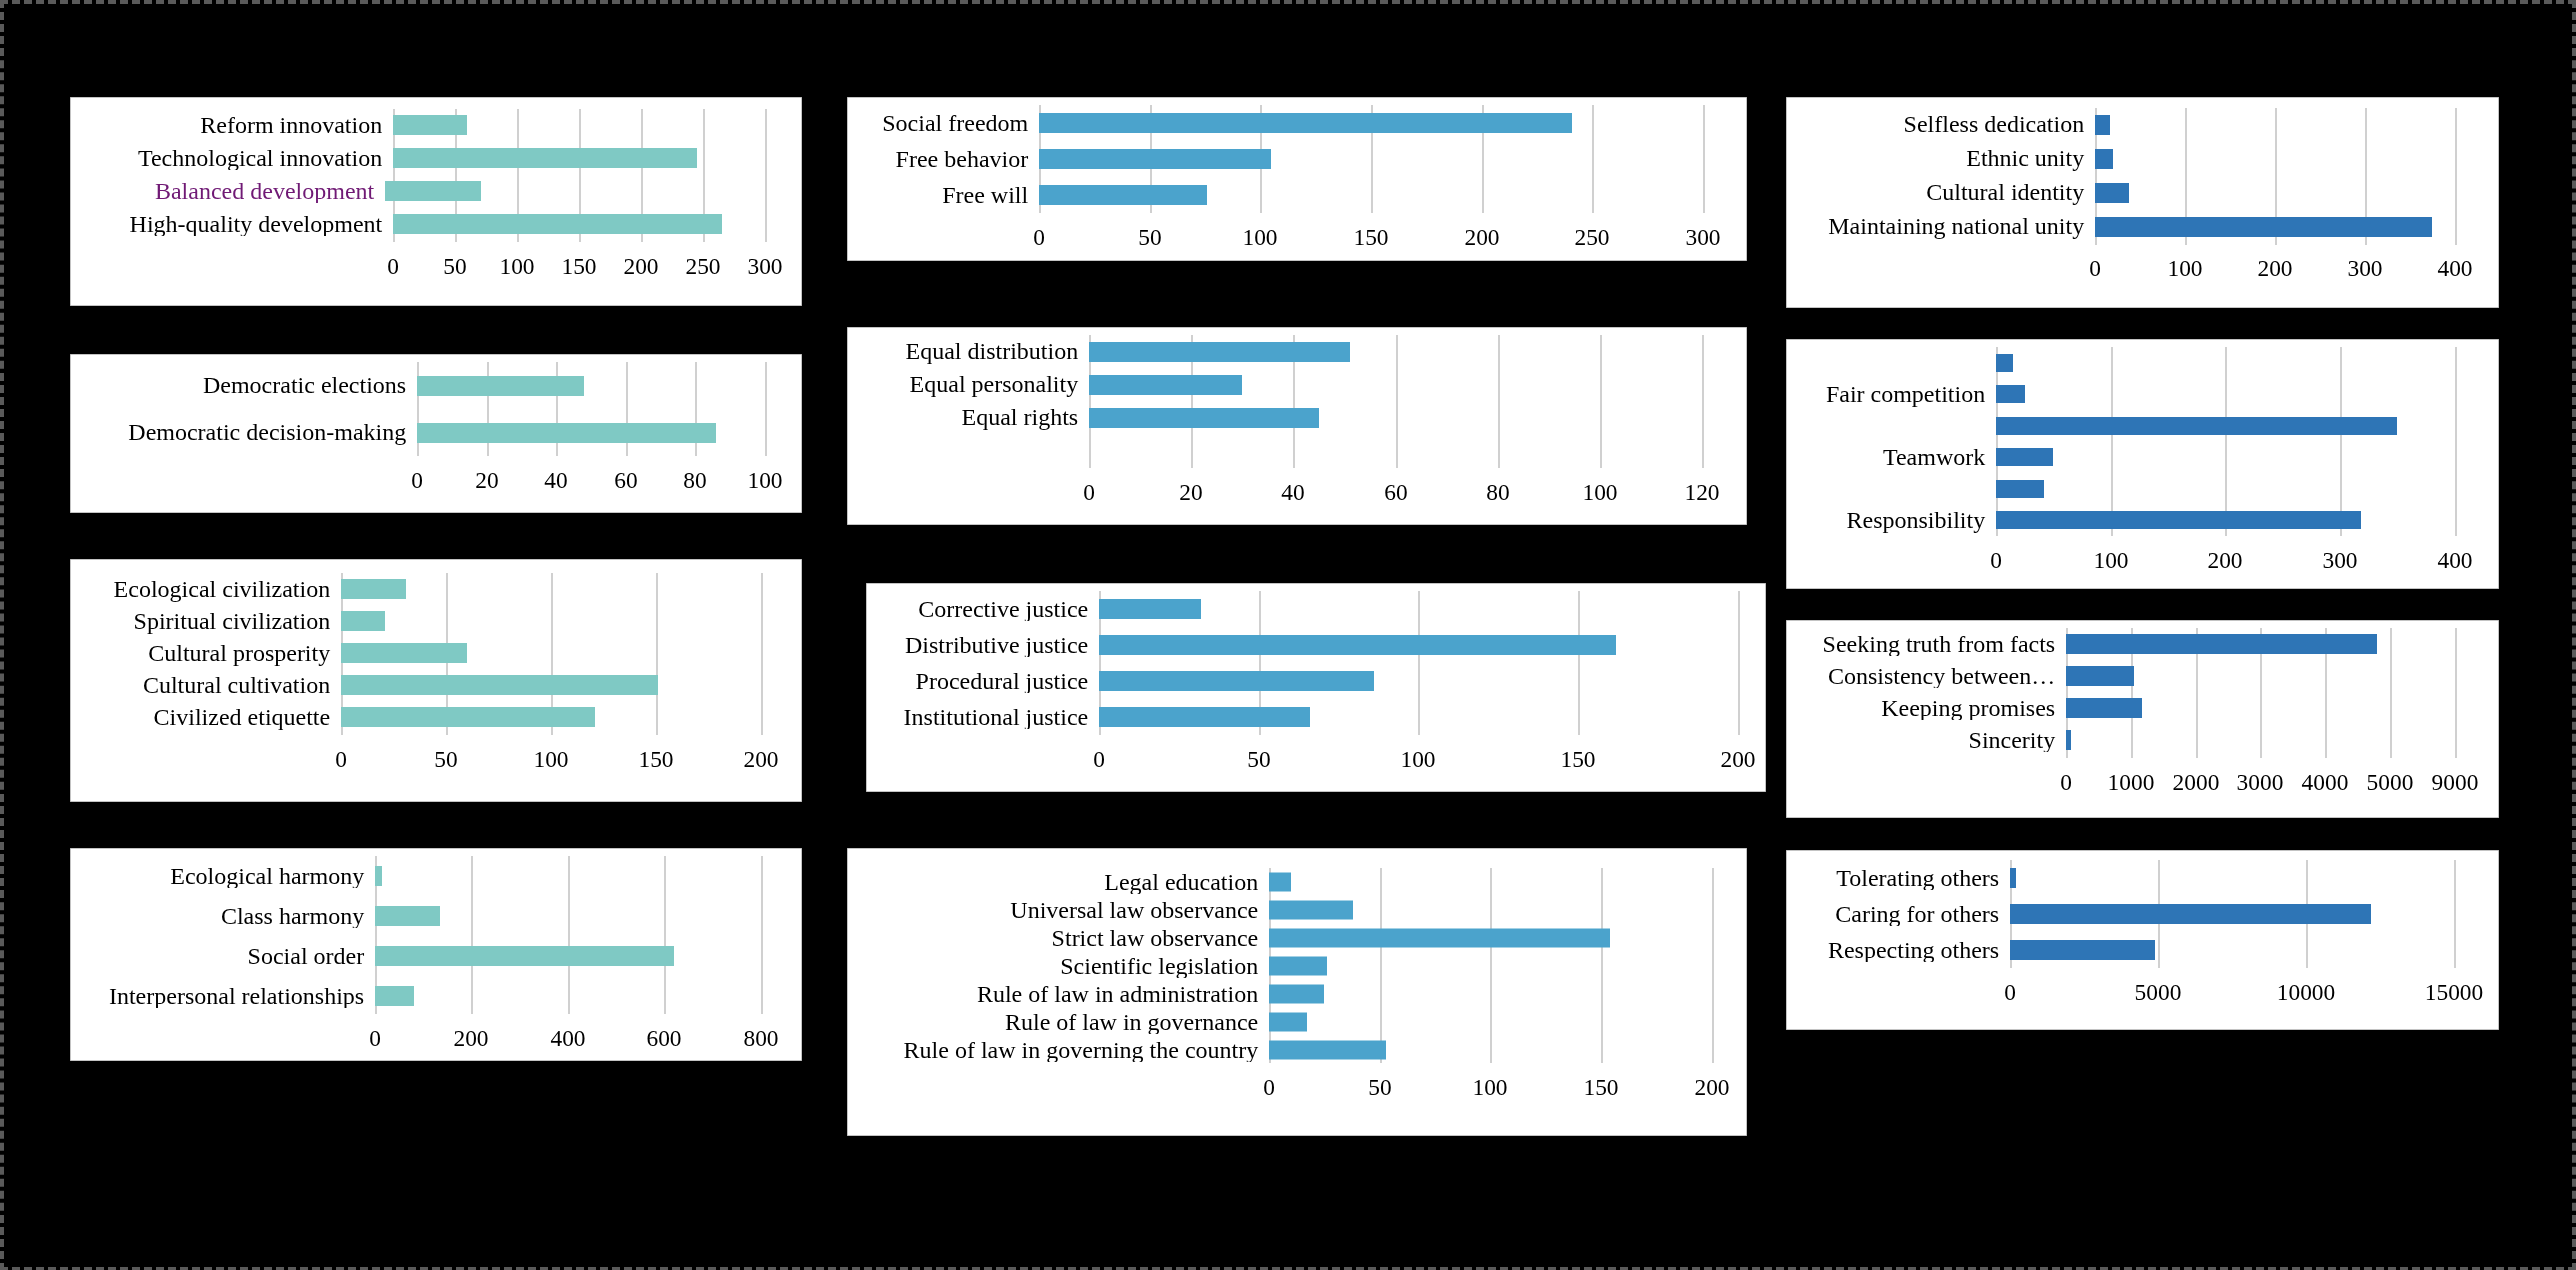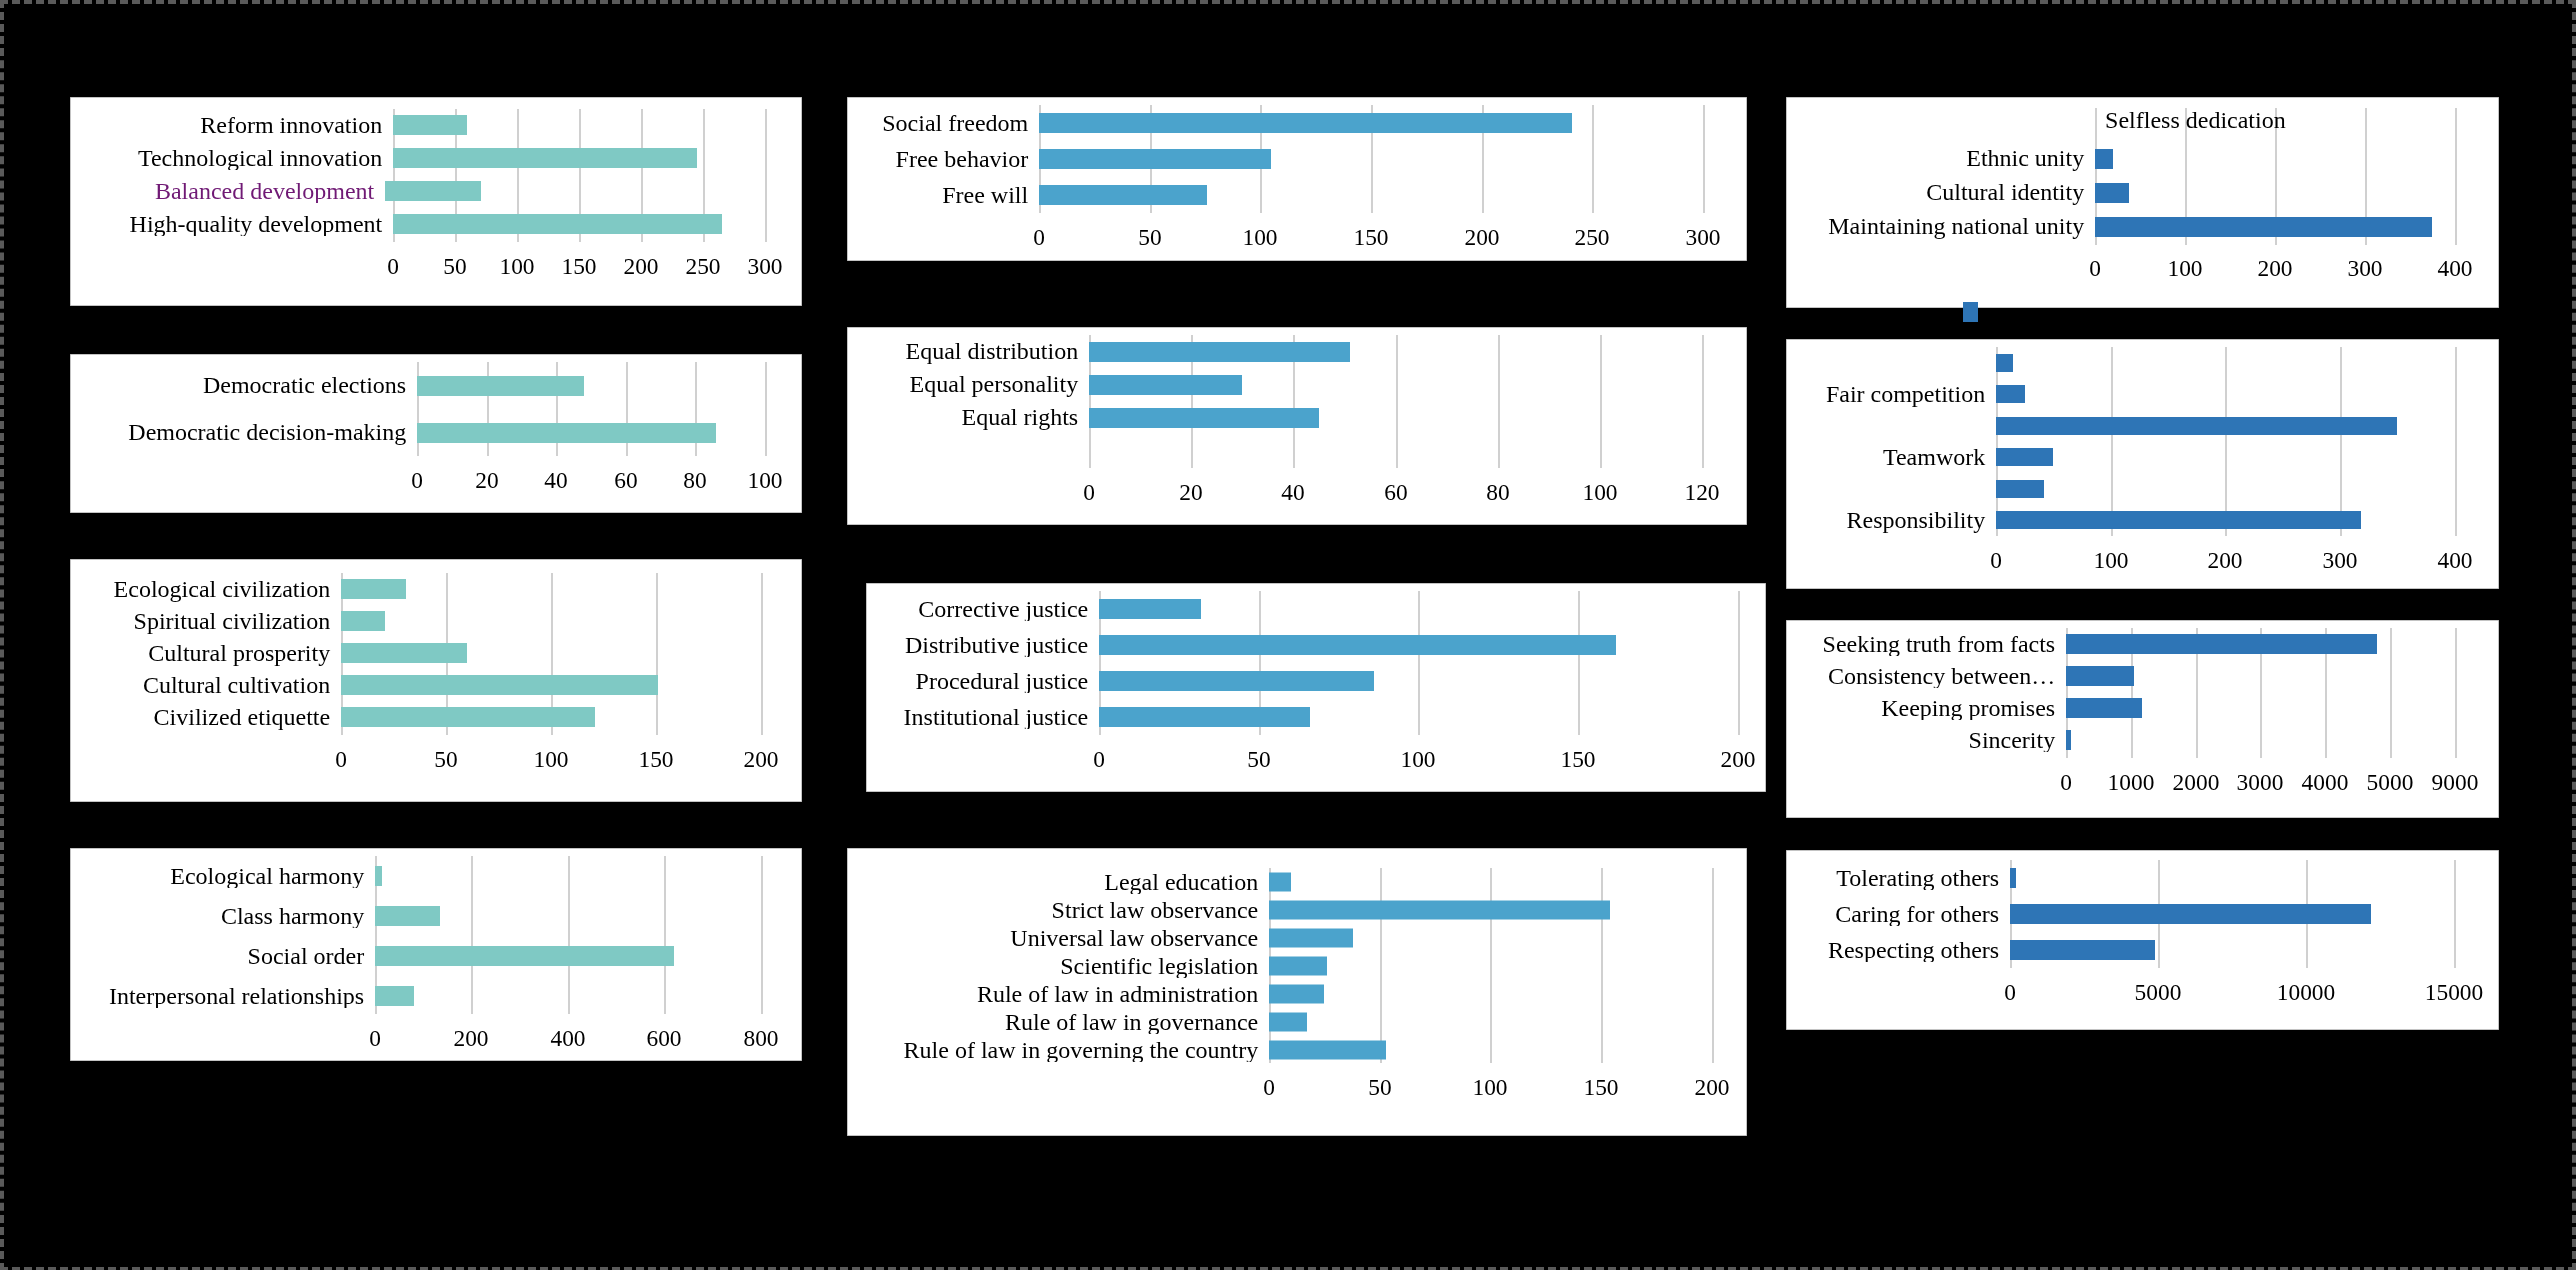--- a/index.html
+++ b/index.html
@@ -422,29 +422,29 @@
           <div class="gridline" style="left: 443px; background: rgb(208, 208, 208);"></div>
         </div>
         <div class="plot-wrap" style="top: 19px;">
           <div class="row" style="height: 28px;">
             <div class="lbl" style="width: 421px; font-size: 24px; color: rgb(0, 0, 0);">Legal education</div>
             <div class="track" style="width: 443px; flex: 0 0 443px;">
               <div class="bar" style="width: 22px; height: 19px; background: rgb(75, 163, 204);"></div>
             </div>
           </div>
           <div class="row" style="height: 28px;">
+            <div class="lbl" style="width: 421px; font-size: 24px; color: rgb(0, 0, 0);">Universal law observance</div>
+            <div class="track" style="width: 443px; flex: 0 0 443px;">
+              <div class="bar" style="width: 84px; height: 19px; background: rgb(75, 163, 204);"></div>
+            </div>
+          </div>
+          <div class="row" style="height: 28px;">
             <div class="lbl" style="width: 421px; font-size: 24px; color: rgb(0, 0, 0);">Strict law observance</div>
             <div class="track" style="width: 443px; flex: 0 0 443px;">
               <div class="bar" style="width: 341px; height: 19px; background: rgb(75, 163, 204);"></div>
-            </div>
-          </div>
-          <div class="row" style="height: 28px;">
-            <div class="lbl" style="width: 421px; font-size: 24px; color: rgb(0, 0, 0);">Universal law observance</div>
-            <div class="track" style="width: 443px; flex: 0 0 443px;">
-              <div class="bar" style="width: 84px; height: 19px; background: rgb(75, 163, 204);"></div>
             </div>
           </div>
           <div class="row" style="height: 28px;">
             <div class="lbl" style="width: 421px; font-size: 24px; color: rgb(0, 0, 0);">Scientific legislation</div>
             <div class="track" style="width: 443px; flex: 0 0 443px;">
               <div class="bar" style="width: 58px; height: 19px; background: rgb(75, 163, 204);"></div>
             </div>
           </div>
           <div class="row" style="height: 28px;">
             <div class="lbl" style="width: 421px; font-size: 24px; color: rgb(0, 0, 0);">Rule of law in administration</div>
@@ -480,21 +480,21 @@
     <div class="panel" style="left: 1783px; top: 94px; width: 711px; height: 209px;">
       <div class="chart">
         <div class="plot-area" style="left: 308px; width: 360px; top: 9.7px; height: 137px; bottom: auto;">
           <div class="gridline" style="left: 0px; background: rgb(208, 208, 208);"></div>
           <div class="gridline" style="left: 90px; background: rgb(208, 208, 208);"></div>
           <div class="gridline" style="left: 180px; background: rgb(208, 208, 208);"></div>
           <div class="gridline" style="left: 270px; background: rgb(208, 208, 208);"></div>
           <div class="gridline" style="left: 360px; background: rgb(208, 208, 208);"></div>
         </div>
         <div class="plot-wrap" style="top: 9.7px;">
-          <div class="row" style="height: 34px; flex-direction: column;">
+          <div class="row" style="height: 34px;">
             <div class="lbl" style="width: 308px; font-size: 24px; color: rgb(0, 0, 0);">Selfless dedication</div>
             <div class="track" style="width: 360px; flex: 0 0 360px;">
               <div class="bar" style="width: 15.3px; height: 20px; background: rgb(46, 117, 182);"></div>
             </div>
           </div>
           <div class="row" style="height: 34px;">
             <div class="lbl" style="width: 308px; font-size: 24px; color: rgb(0, 0, 0);">Ethnic unity</div>
             <div class="track" style="width: 360px; flex: 0 0 360px;">
               <div class="bar" style="width: 18px; height: 20px; background: rgb(46, 117, 182);"></div>
             </div>

